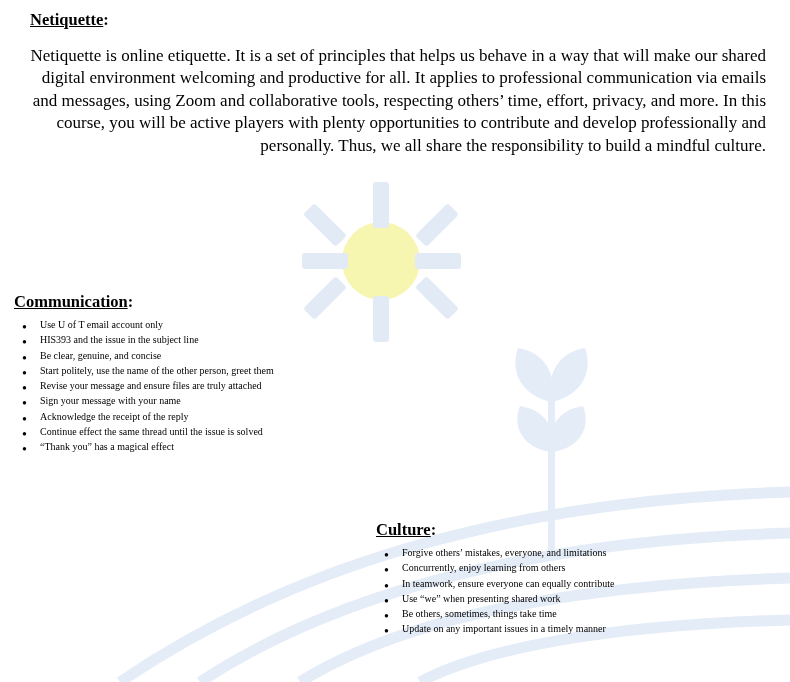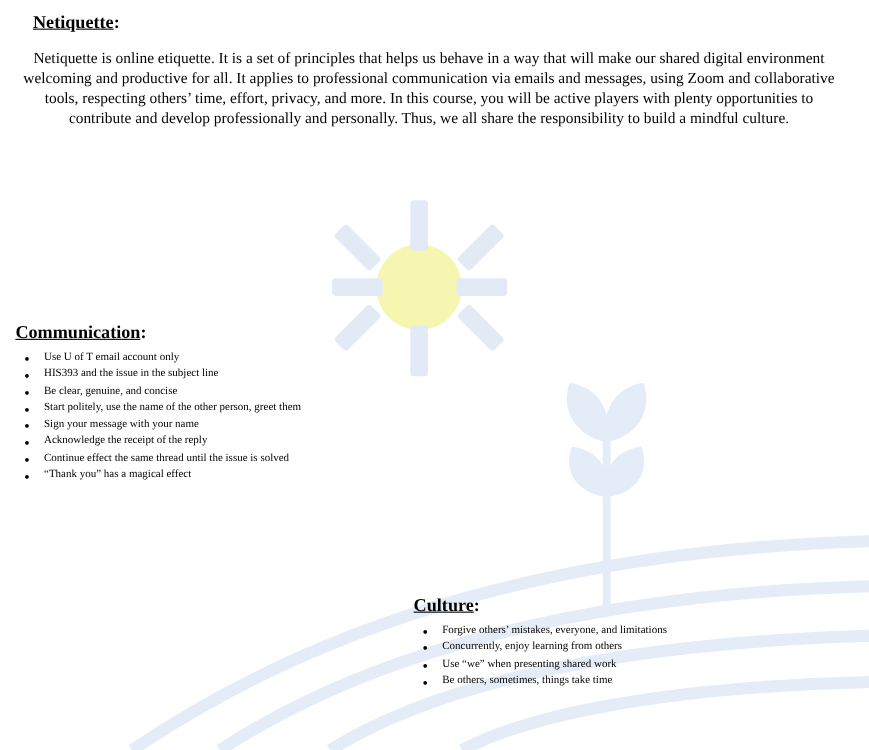--- a/index.html
+++ b/index.html
@@ -39,41 +39,40 @@
     font-weight: bold;
     font-size: 16.5px;
     margin: 0 0 14px 16px;
     line-height: 1.25;
   }
   .heading .u {
     text-decoration: underline;
   }
 
   .intro {
-    font-size: 14px;
+    font-size: 17px;
     line-height: 1.33;
     margin: 0;
     width: 752px;
-    text-align: center;
+    text-align: right;
   }
 
   .section-comm {
     position: absolute;
     left: 14px;
     top: 292px;
     z-index: 2;
     width: 520px;
   }
   .section-culture {
     position: absolute;
     left: 376px;
     top: 520px;
     z-index: 2;
     width: 410px;
-    margin-top: 20px;
   }
 
   .sub-heading {
     font-weight: bold;
     font-size: 16.5px;
     margin: 0 0 6px 0;
   }
   .sub-heading .u {
     text-decoration: underline;
   }
@@ -143,28 +142,31 @@
 
 </div>
 
 <div class="section-comm">
   <p class="sub-heading"><span class="u">Communication</span><span>:</span></p>
   <ul class="bullets">
     <li>Use U of T email account only</li>
     <li>HIS393 and the issue in the subject line</li>
     <li>Be clear, genuine, and concise</li>
     <li>Start politely, use the name of the other person, greet them</li>
+    <li>Revise your message and ensure files are truly attached</li>
     <li>Sign your message with your name</li>
     <li>Acknowledge the receipt of the reply</li>
     <li>Continue effect the same thread until the issue is solved</li>
     <li>“Thank you” has a magical effect</li>
   </ul>
 </div>
 
 <div class="section-culture">
   <p class="sub-heading"><span class="u">Culture</span><span>:</span></p>
   <ul class="bullets">
     <li>Forgive others’ mistakes, everyone, and limitations</li>
     <li>Concurrently, enjoy learning from others</li>
+    <li>In teamwork, ensure everyone can equally contribute</li>
     <li>Use “we” when presenting shared work</li>
     <li>Be others, sometimes, things take time</li>
+    <li>Update on any important issues in a timely manner</li>
   </ul>
 </div>
 
 </body></html>

